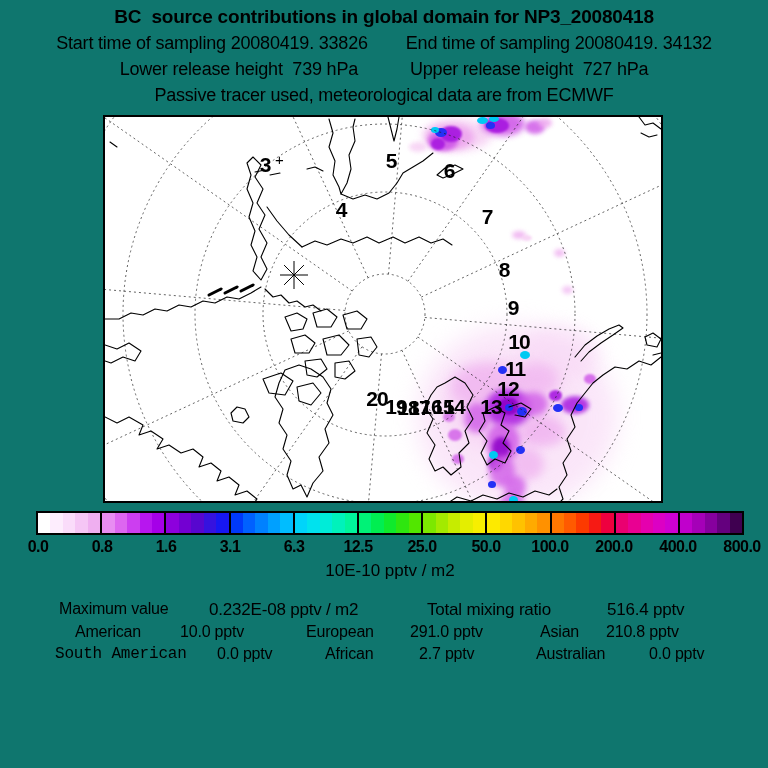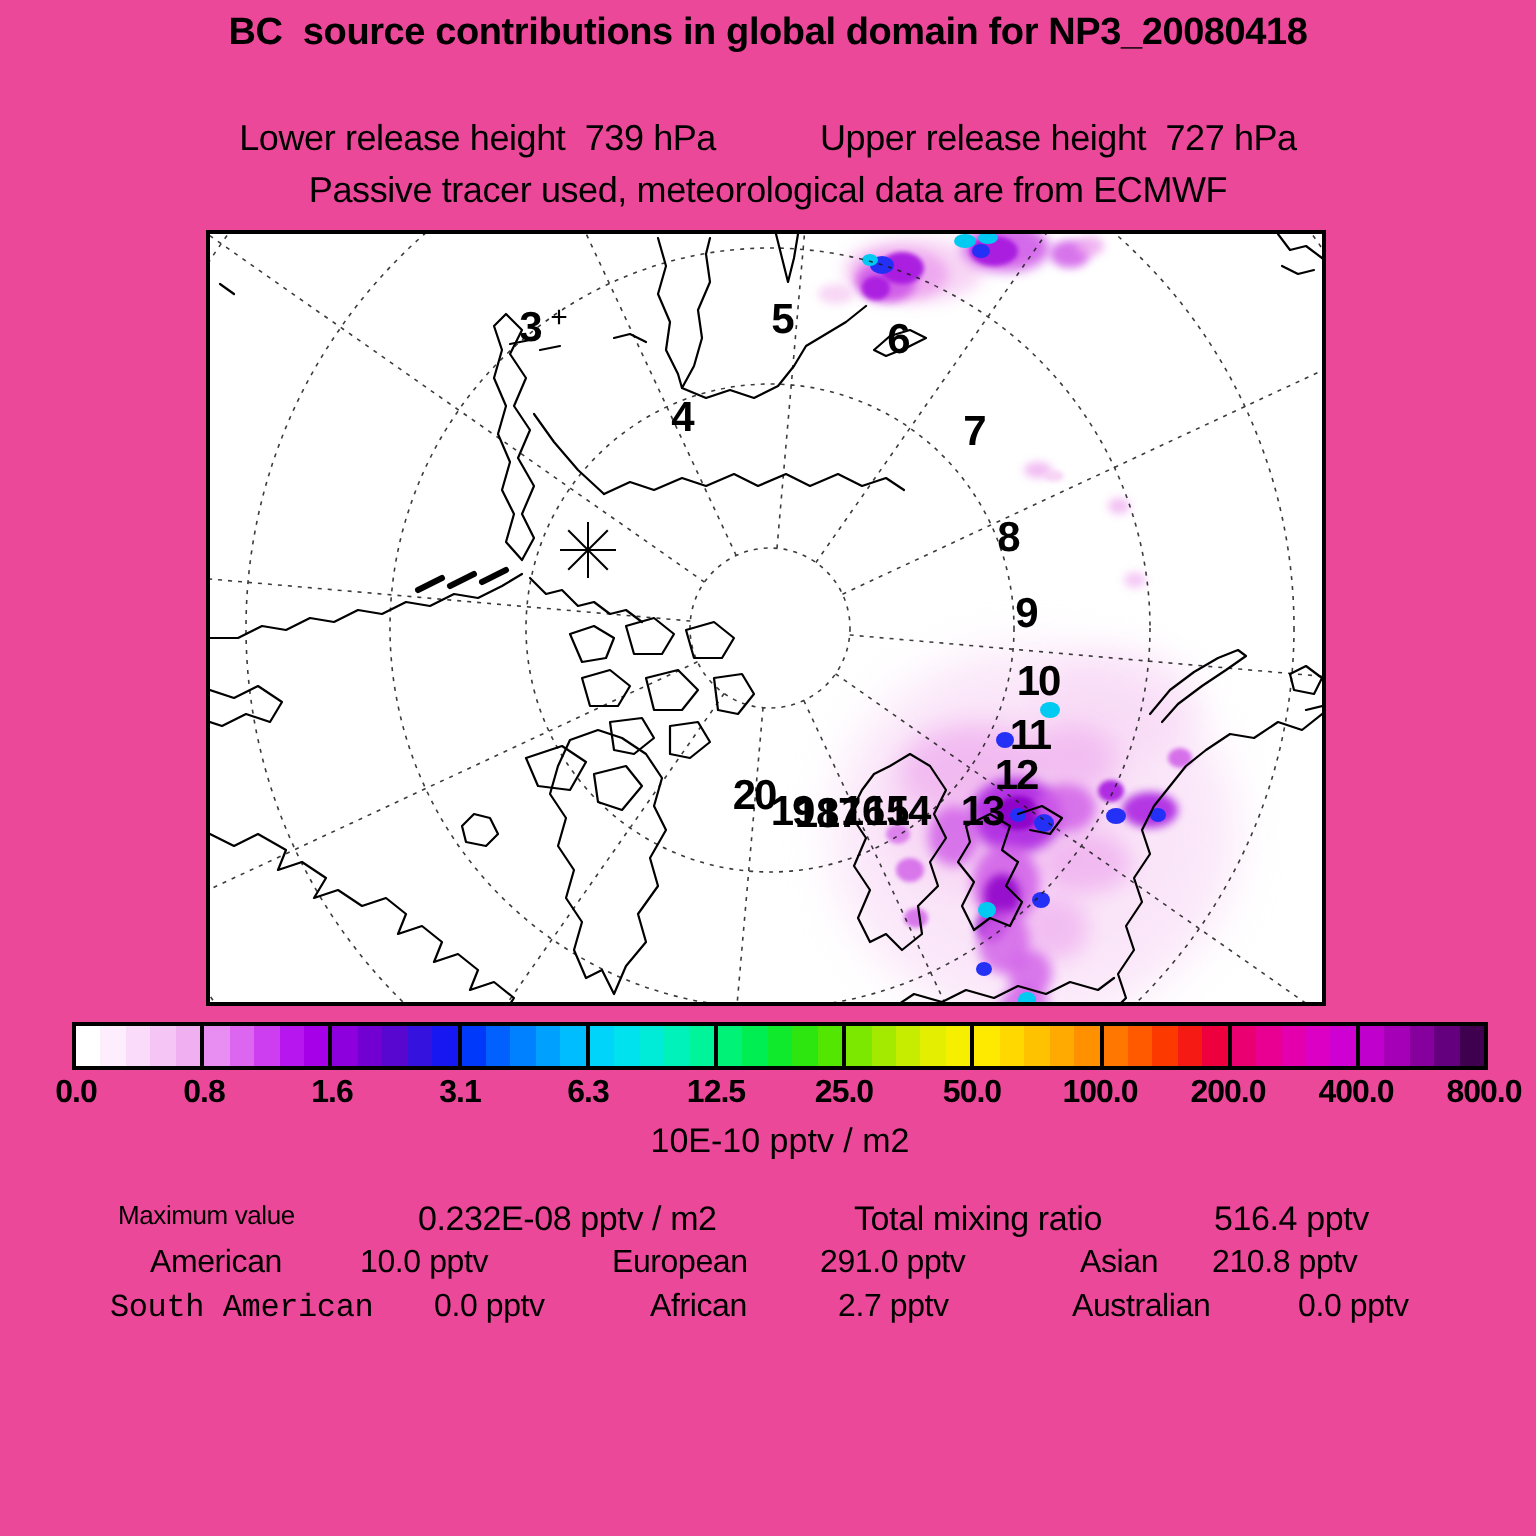--- a/index.html
+++ b/index.html
@@ -1,16 +1,16 @@
 <!DOCTYPE html>
 <html><head>
 <meta charset="utf-8">
 <style>
   html,body{margin:0;padding:0;background:#fff;}
-  .page{position:relative;width:768px;height:768px;background:#ec4899;overflow:hidden;
+  .page{position:relative;width:768px;height:768px;background:#0f766e;overflow:hidden;
         font-family:"Liberation Sans",sans-serif;color:#000;}
   .abs{position:absolute;}
   .hline{width:768px;text-align:center;white-space:pre;}
   .title{font-size:19px;font-weight:bold;letter-spacing:-0.2px;}
   .hsub{font-size:18px;letter-spacing:-0.2px;}
   .gap38{display:inline-block;width:38px;}
   .gap52{display:inline-block;width:52px;}
   .map{left:103px;top:115px;width:560px;height:388px;border:2px solid #000;
        box-sizing:border-box;background:#fff;overflow:hidden;}
   .maplayer{position:absolute;left:0;top:0;width:556px;height:384px;}
@@ -27,20 +27,21 @@
   .unitlbl{position:absolute;transform:translateX(-50%);font-size:17px;white-space:pre;}
   .stat{position:absolute;font-size:16px;letter-spacing:-0.2px;white-space:pre;}
   svg{display:block;}
 </style>
 </head>
 <body>
 
 <div class="page">
 
   <div class="abs hline title" style="top:6px;">BC  source contributions in global domain for NP3_20080418</div>
+  <div class="abs hline hsub" style="top:33px;"><span>Start time of sampling 20080419. 33826</span><span class="gap38"></span><span>End time of sampling 20080419. 34132</span></div>
   <div class="abs hline hsub" style="top:59px;"><span>Lower release height  739 hPa</span><span class="gap52"></span><span>Upper release height  727 hPa</span></div>
   <div class="abs hline hsub" style="top:85px;">Passive tracer used, meteorological data are from ECMWF</div>
 
   <div class="abs map">
     <div class="maplayer" id="plume-layer">
         <div class="blob" style="left: 317px; top: 2px; width: 70px; height: 32px; background: rgb(246, 205, 243); opacity: 0.85; filter: blur(4px);"></div>
         <div class="blob" style="left: 321px; top: 7px; width: 48px; height: 26px; background: rgb(237, 165, 238); opacity: 0.9; filter: blur(3px);"></div>
         <div class="blob" style="left: 323px; top: 14px; width: 30px; height: 20px; background: rgb(208, 92, 232); opacity: 0.95; filter: blur(2px);"></div>
         <div class="blob" style="left: 335px; top: 9px; width: 22px; height: 16px; background: rgb(168, 26, 224); opacity: 0.95; filter: blur(1px);"></div>
         <div class="blob" style="left: 326px; top: 21px; width: 14px; height: 12px; background: rgb(168, 26, 224); opacity: 0.9; filter: blur(1px);"></div>
@@ -297,21 +298,21 @@
       <span class="ticklbl" style="left: 422px; top: 538px;">25.0</span>
       <span class="ticklbl" style="left: 486px; top: 538px;">50.0</span>
       <span class="ticklbl" style="left: 550px; top: 538px;">100.0</span>
       <span class="ticklbl" style="left: 614px; top: 538px;">200.0</span>
       <span class="ticklbl" style="left: 678px; top: 538px;">400.0</span>
       <span class="ticklbl" style="left: 742px; top: 538px;">800.0</span>
     </div>
   <div class="unitlbl abs" id="unit-label" style="left: 390px; top: 561px;">10E-10 pptv / m2</div>
 
   <div id="stats-layer">
-      <span class="stat" style="left: 59px; top: 600px; font-size: 13px;">Maximum value</span>
+      <span class="stat" style="left: 59px; top: 600px; font-size: 16px;">Maximum value</span>
       <span class="stat" style="left: 209px; top: 600px; font-size: 17px;">0.232E-08 pptv / m2</span>
       <span class="stat" style="left: 427px; top: 600px; font-size: 17px;">Total mixing ratio</span>
       <span class="stat" style="left: 607px; top: 600px; font-size: 17px;">516.4 pptv</span>
       <span class="stat" style="left: 75px; top: 623px;">American</span>
       <span class="stat" style="left: 180px; top: 623px;">10.0 pptv</span>
       <span class="stat" style="left: 306px; top: 623px;">European</span>
       <span class="stat" style="left: 410px; top: 623px;">291.0 pptv</span>
       <span class="stat" style="left: 540px; top: 623px;">Asian</span>
       <span class="stat" style="left: 606px; top: 623px;">210.8 pptv</span>
       <span class="stat" style="left: 55px; top: 645px; font-family: Liberation Mono, monospace;">South American</span>

